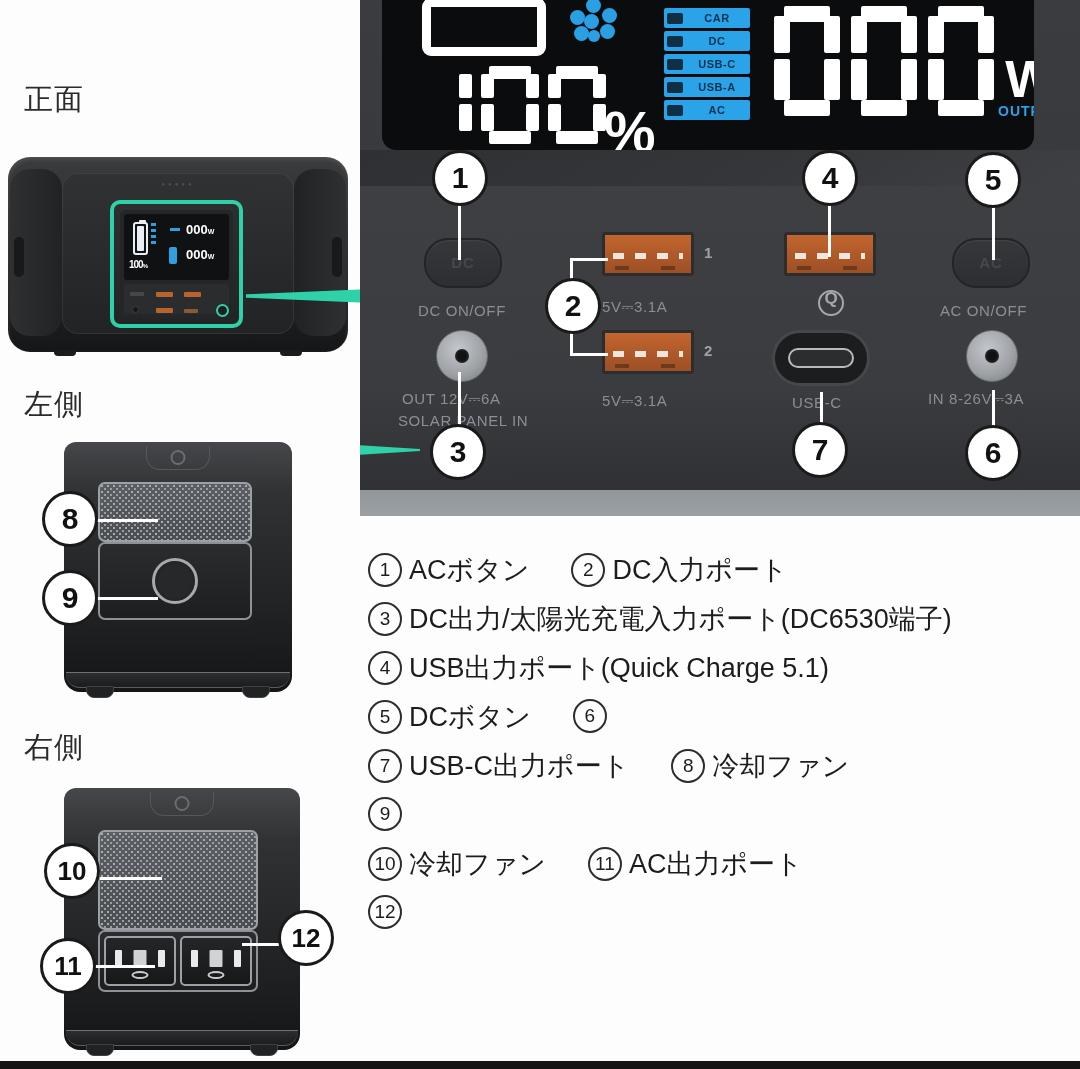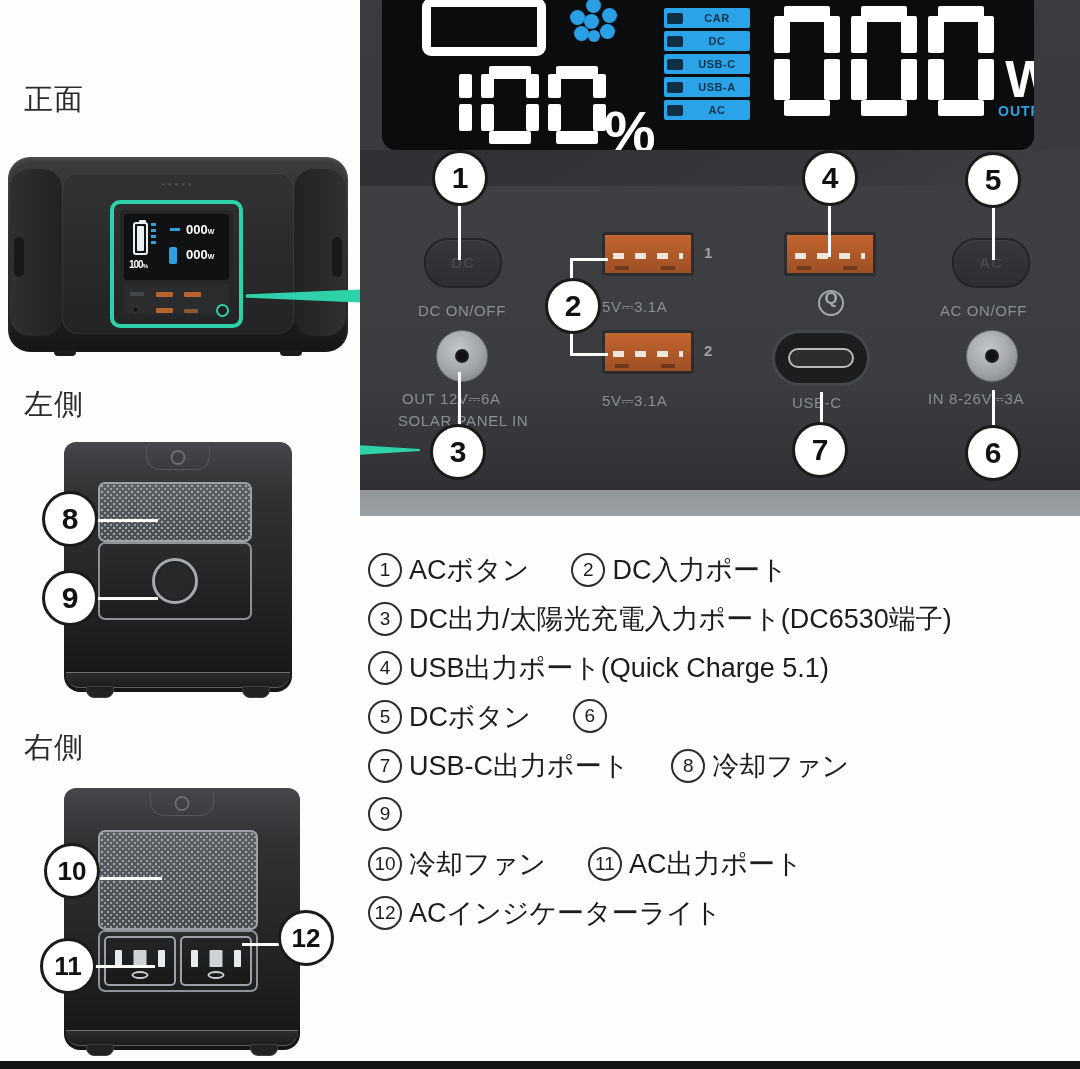--- a/index.html
+++ b/index.html
@@ -637,18 +637,17 @@
         <span class="leg-txt">冷却ファン</span>
       </div>
       <div class="leg-item" style="margin-left: 42px;">
         <span class="leg-num">11</span>
         <span class="leg-txt">AC出力ポート</span>
       </div>
     </div>
     <div class="leg-row">
       <div class="leg-item">
         <span class="leg-num">12</span>
-        <span class="leg-txt">ACインジケーターライト</span>
       </div>
     </div>
   </div>
 
 <div id="bottom-bar"></div>
 
 </body></html>

